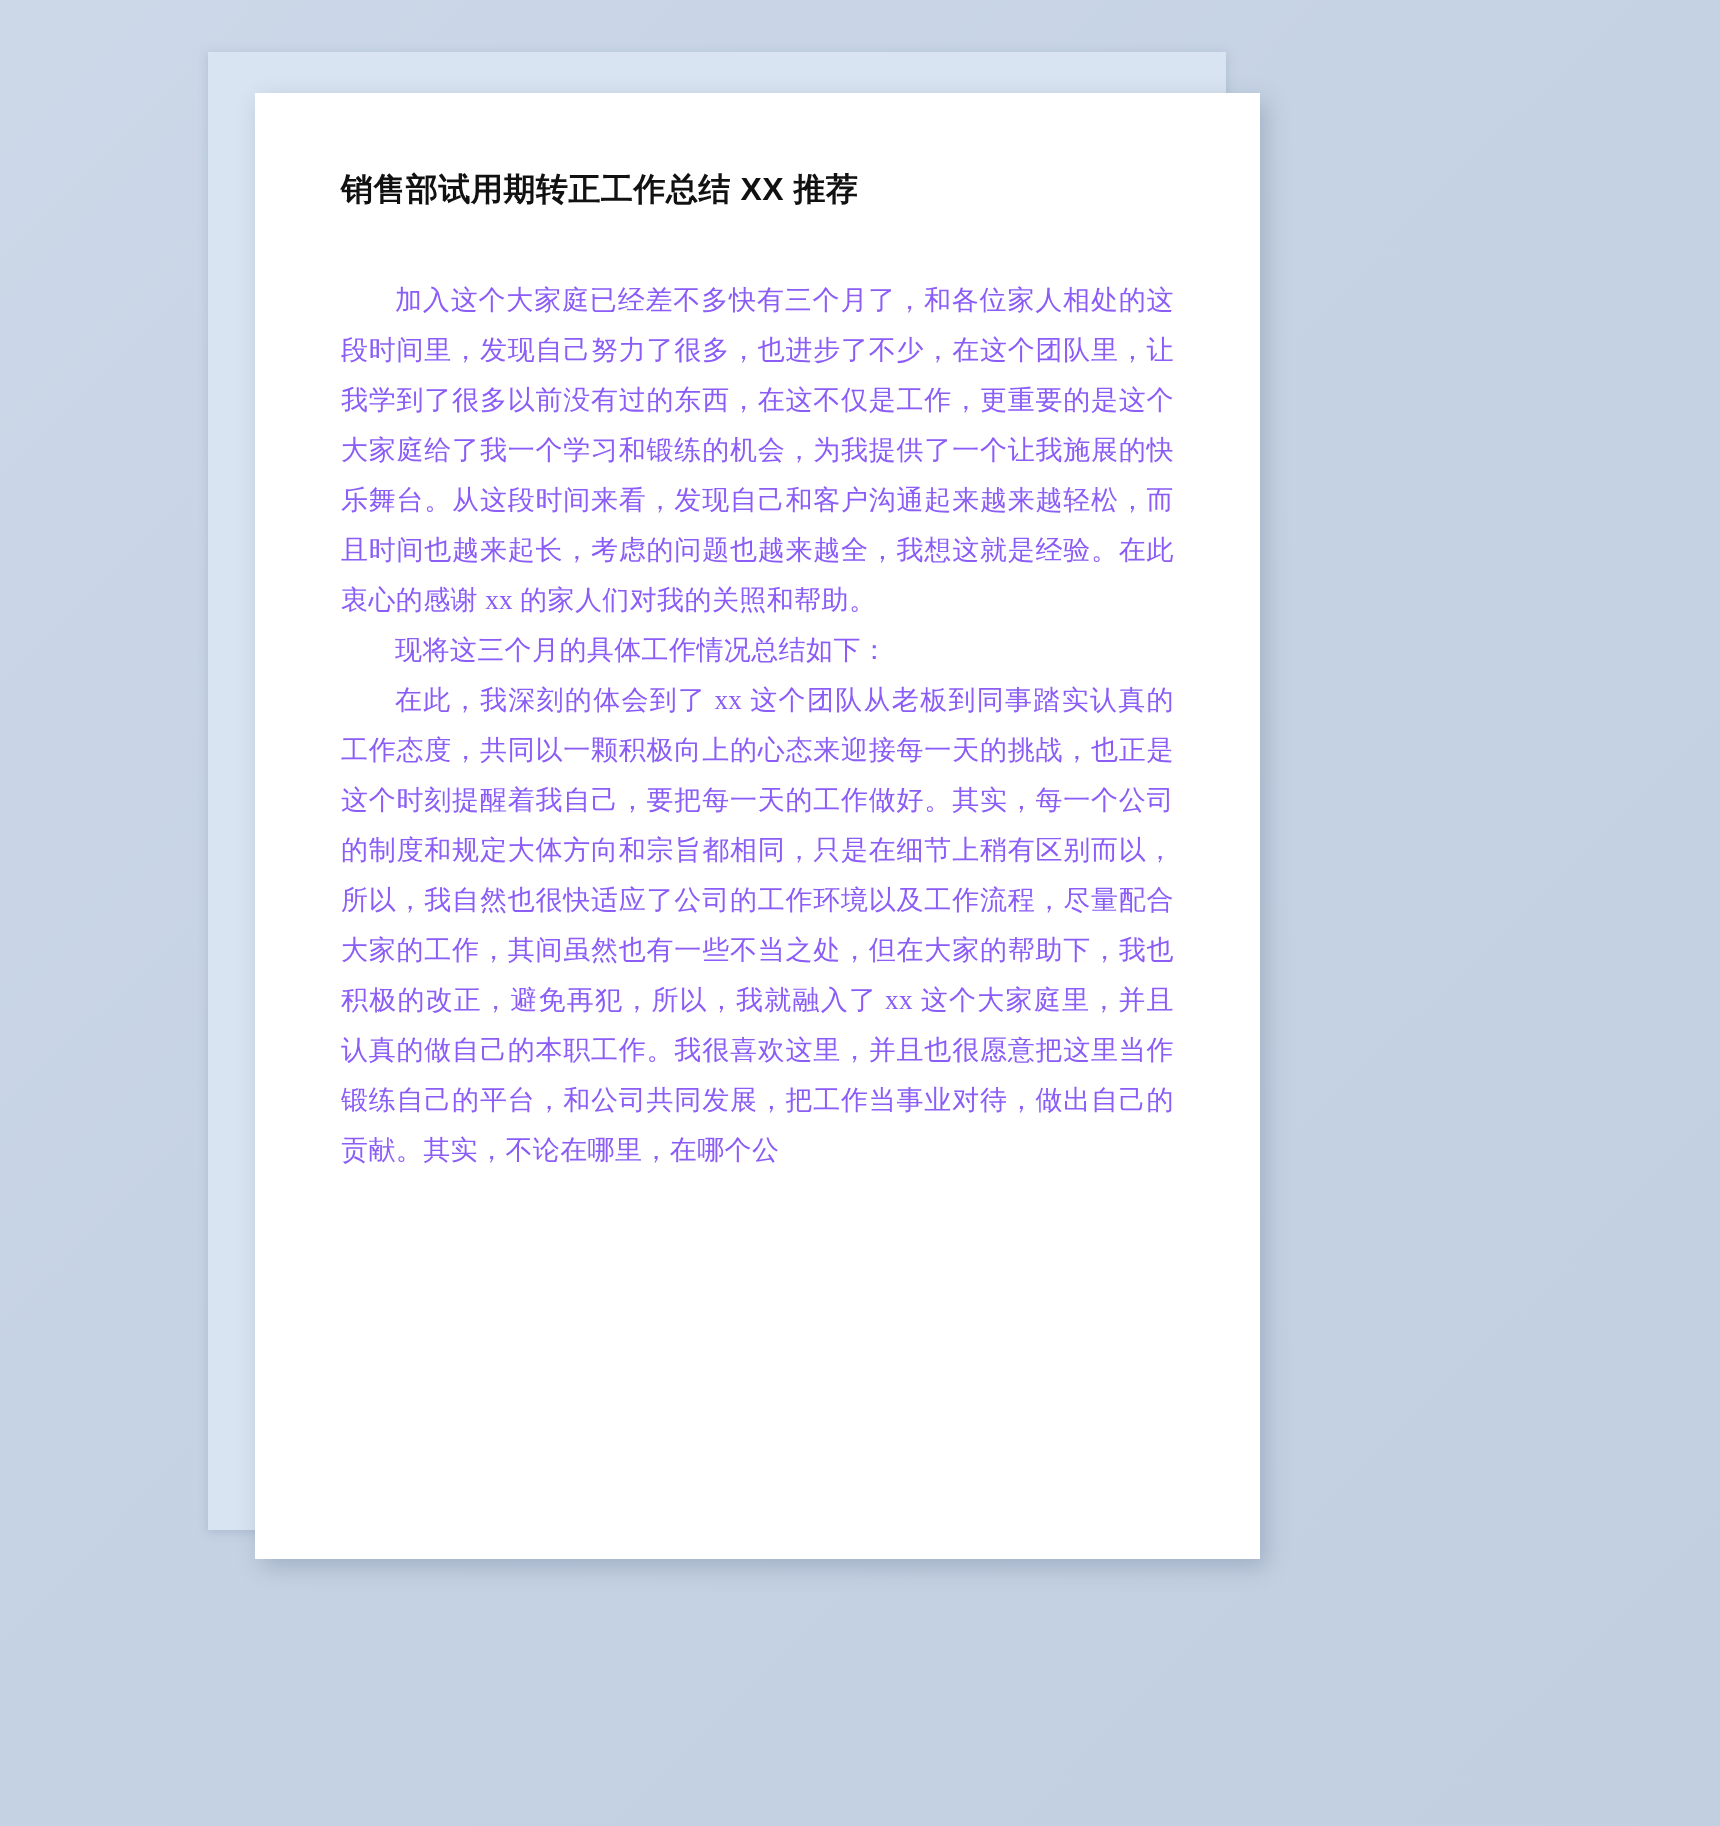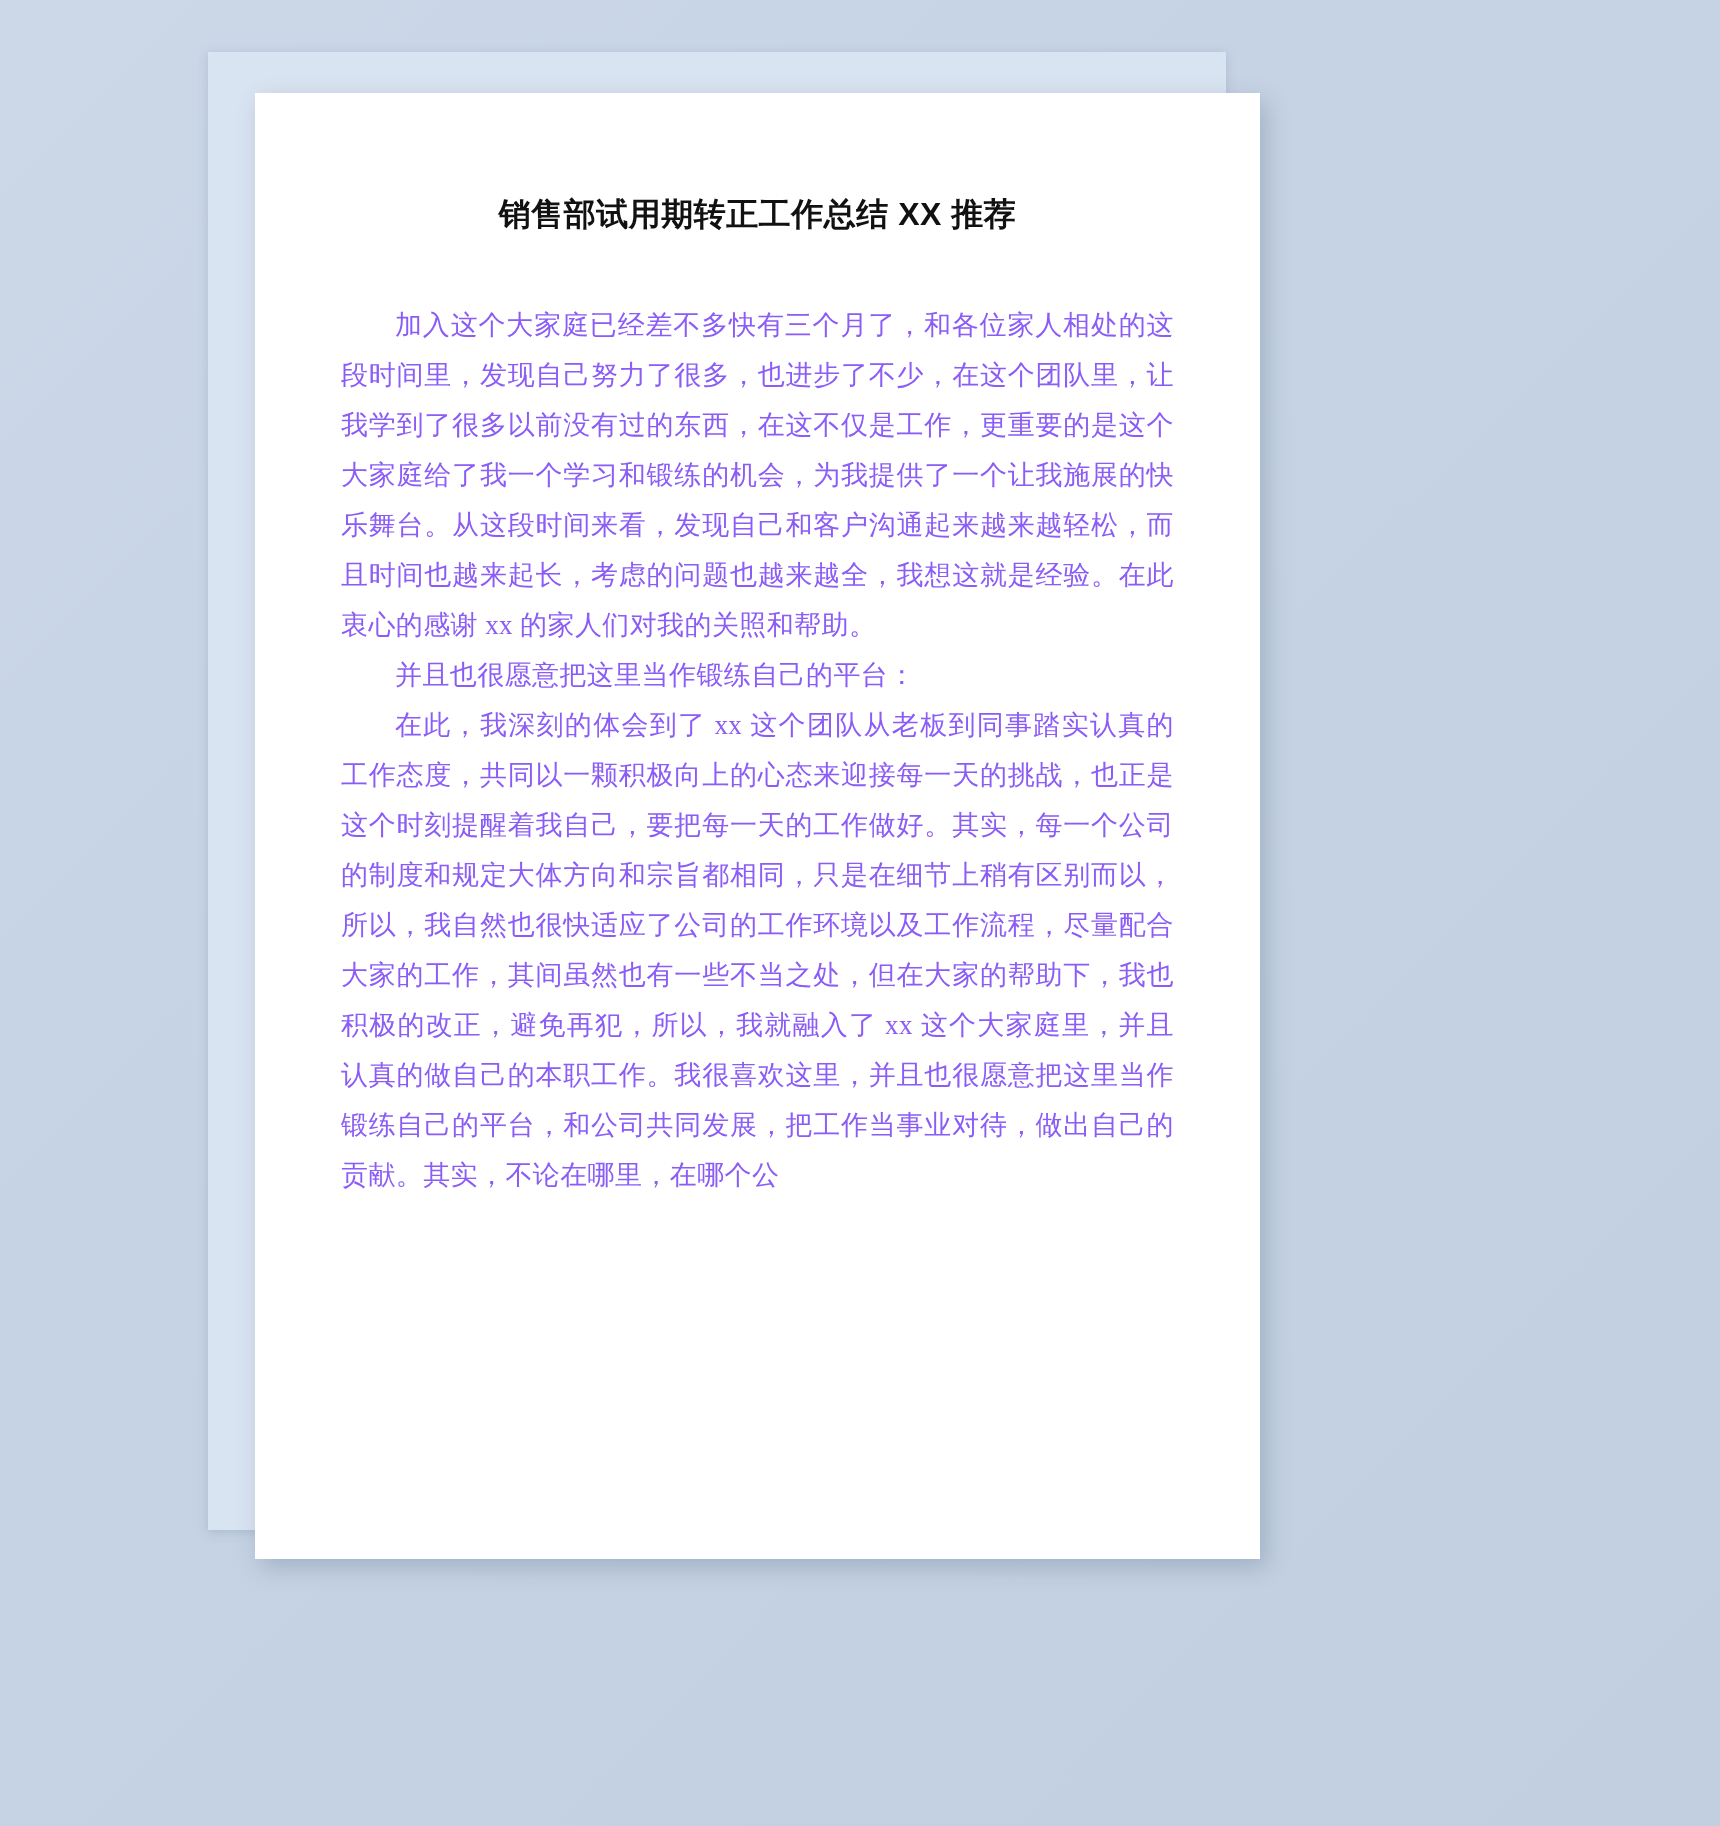--- a/index.html
+++ b/index.html
@@ -42,22 +42,21 @@
     box-shadow: 6px 8px 22px rgba(70,90,120,0.28);
     overflow: hidden;
   }
   .page-inner {
     padding: 0 86px;
     box-sizing: border-box;
     width: 100%;
   }
   .doc-title {
     margin: 0;
-    padding-top: 101px;
-    text-align: center;
+    padding-top: 76px;
     font-family: "Liberation Sans", sans-serif;
     font-weight: bold;
     font-size: 32px;
     letter-spacing: 0.5px;
     color: #111111;
     line-height: 1.3;
   }
   .body-block {
     margin-top: 64px;
   }
@@ -81,17 +80,17 @@
 
 <div class="backdrop"></div>
 
 <div class="page-shadow-sheet"></div>
 
 <div class="page">
   <div class="page-inner">
     <h1 class="doc-title">销售部试用期转正工作总结 XX 推荐</h1>
     <div class="body-block">
       <p class="doc-para">加入这个大家庭已经差不多快有三个月了，和各位家人相处的这段时间里，发现自己努力了很多，也进步了不少，在这个团队里，让我学到了很多以前没有过的东西，在这不仅是工作，更重要的是这个大家庭给了我一个学习和锻练的机会，为我提供了一个让我施展的快乐舞台。从这段时间来看，发现自己和客户沟通起来越来越轻松，而且时间也越来起长，考虑的问题也越来越全，我想这就是经验。在此衷心的感谢 xx 的家人们对我的关照和帮助。</p>
-      <p class="doc-para">并且也很愿意把这里当作锻练自己的平台：</p>
+      <p class="doc-para">现将这三个月的具体工作情况总结如下：</p>
       <p class="doc-para">在此，我深刻的体会到了 xx 这个团队从老板到同事踏实认真的工作态度，共同以一颗积极向上的心态来迎接每一天的挑战，也正是这个时刻提醒着我自己，要把每一天的工作做好。其实，每一个公司的制度和规定大体方向和宗旨都相同，只是在细节上稍有区别而以，所以，我自然也很快适应了公司的工作环境以及工作流程，尽量配合大家的工作，其间虽然也有一些不当之处，但在大家的帮助下，我也积极的改正，避免再犯，所以，我就融入了 xx 这个大家庭里，并且认真的做自己的本职工作。我很喜欢这里，并且也很愿意把这里当作锻练自己的平台，和公司共同发展，把工作当事业对待，做出自己的贡献。其实，不论在哪里，在哪个公</p>
     </div>
   </div>
 </div>
 
 </body></html>

